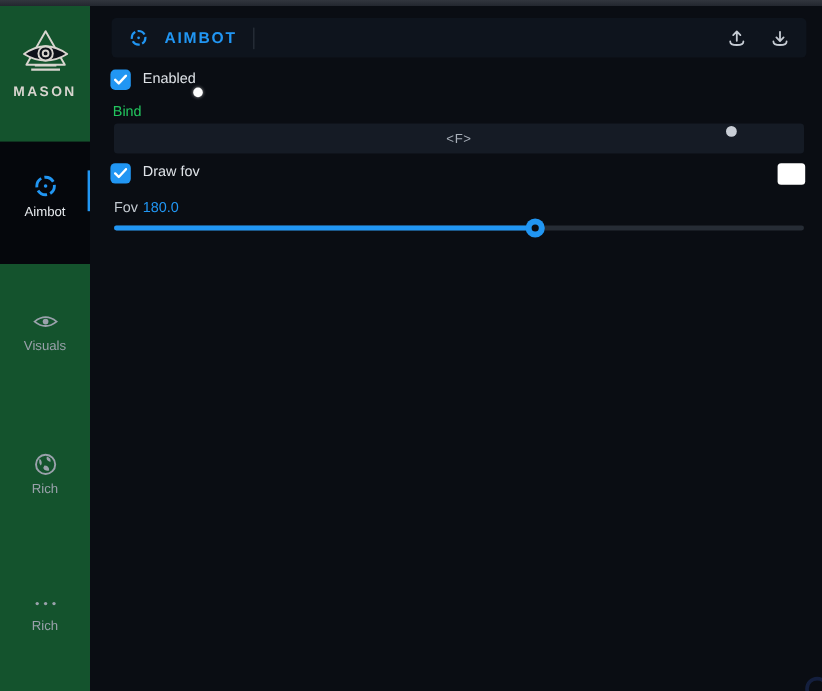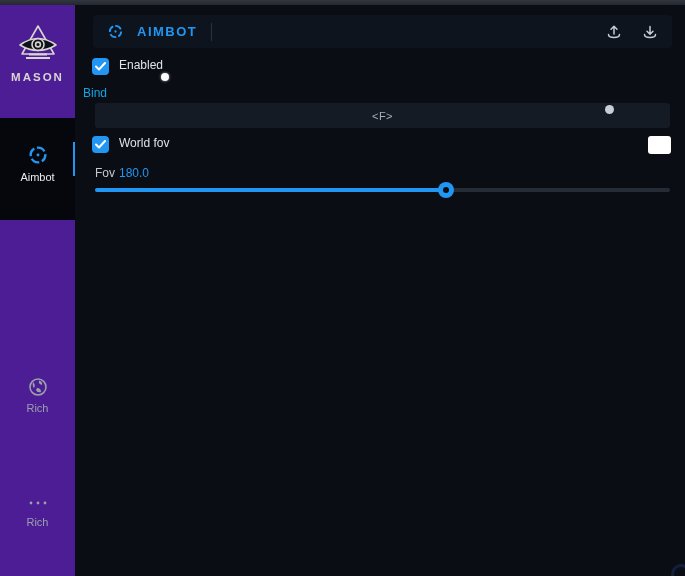--- a/index.html
+++ b/index.html
@@ -5,21 +5,21 @@
   * { margin:0; padding:0; box-sizing:border-box; }
   html,body { width:685px; height:576px; overflow:hidden; }
   body {
     font-family:"Liberation Sans","DejaVu Sans",sans-serif;
     background:#0a0d13; position:relative; color:#dde1e7;
   }
   .top-strip { position:absolute; top:0; left:0; width:685px; height:5px;
     background:linear-gradient(#32363e,#23272f); }
   
   .sidebar { position:absolute; top:5px; left:0; width:75px; height:571px;
-    background:#4c1d95; }
+    background:#14532d; }
   .brand { position:absolute; top:18px; left:0; width:75px; text-align:center; }
   .brand svg { display:block; margin:0 auto 4px; }
   .brand-name { font-size:11.5px; font-weight:bold; letter-spacing:2px; color:#d8d5cf; }
   .nav-item { position:absolute; left:0; width:75px; text-align:center; cursor:pointer; }
   .nav-item .nav-label { display:block; margin-top:5px; font-size:11px; color:#9aa1ab; }
   .nav-item.active { background:#05070c; }
   .nav-item.active .nav-label { color:#e8ebef; }
   .nav-item svg { display:block; margin:0 auto; }
   .active-indicator { position:absolute; right:0; width:2px; height:34px;
     background:#2196f3; top:24px; }
@@ -31,21 +31,21 @@
     letter-spacing:1.5px; margin-left:13px; }
   .header-divider { width:1px; height:18px; background:#2b323c; margin:0 14px; }
   .header-subtitle { color:#8b929c; font-size:12px; letter-spacing:.3px; }
   .header-actions { margin-left:auto; display:flex; gap:20px; }
   .icon-btn { cursor:pointer; display:flex; align-items:center; }
   
   .row { position:absolute; left:92px; display:flex; gap:10px; }
   .checkbox { width:17px; height:17px; border-radius:4px; background:#2196f3;
     display:flex; align-items:center; justify-content:center; cursor:pointer; }
   .check-label { font-size:12px; color:#dfe3e8; }
-  .field-label { position:absolute; left:83px; font-size:12px; color:#0ea5e9;text-align:center; }
+  .field-label { position:absolute; left:94px; font-size:12px; color:#22c55e;text-align:center; }
   .bind-field { position:absolute; left:95px; top:103px; width:575px; height:25px;
     background:#151b25; border-radius:3px; display:flex; align-items:center;
     justify-content:center; cursor:pointer; }
   .bind-value { font-size:11px; color:#a9b0ba; letter-spacing:.5px; }
   .color-swatch { position:absolute; left:648px; top:136px; width:23px; height:18px;
     border-radius:3px; cursor:pointer; }
   .fov-label-row { position:absolute; left:95px; top:166px; font-size:12px; color:#c3c9d0; }
   .fov-value { color:#2196f3; margin-left:4px; }
   .slider { position:absolute; left:95px; top:183px; width:575px; height:14px; cursor:pointer; }
   .slider-track { position:absolute; top:5px; left:0; width:100%; height:4px;
@@ -86,20 +86,27 @@
 
   <div class="nav-item active" style="top:113px; height:102px; padding-top:26px;">
     <svg width="22" height="22" viewBox="0 0 24 24">
       <circle cx="12" cy="12" r="8" fill="none" stroke="#2196f3" stroke-width="2.6" stroke-dasharray="9.6 3" stroke-dashoffset="1.5"></circle>
       <circle cx="12" cy="12" r="1.6" fill="#2196f3"></circle>
     </svg>
     <span class="nav-label">Aimbot</span>
     <div class="active-indicator"></div>
   </div>
 
+  <div class="nav-item" style="top:253px; height:60px;">
+    <svg width="22" height="20" viewBox="0 0 24 20">
+      <path d="M2 10 Q12 2 22 10 Q12 18 2 10 Z" fill="none" stroke="#9aa1ab" stroke-width="1.6"></path>
+      <circle cx="12" cy="10" r="2.6" fill="#9aa1ab"></circle>
+    </svg>
+    <span class="nav-label">Visuals</span>
+  </div>
 
   <div class="nav-item" style="top:372px; height:60px;">
     <svg width="20" height="20" viewBox="0 0 20 20">
       <circle cx="10" cy="10" r="8" fill="none" stroke="#9aa1ab" stroke-width="1.6"></circle>
       <path d="M5 5 Q8 8 6 11 Q4 9 5 5 Z M11 3.5 Q15 5 14 8 Q10 7 11 3.5 Z M9 11 Q13 11 13 15 Q9 16 8 13 Z" fill="#9aa1ab"></path>
     </svg>
     <span class="nav-label">Rich</span>
   </div>
 
   <div class="nav-item" style="top:490px; height:60px;">
@@ -153,21 +160,21 @@
 <div class="bind-field">
   <span class="bind-value">&lt;F&gt;</span>
 </div>
 
 <div class="row" style="top:136px;">
   <span class="checkbox">
     <svg width="11" height="9" viewBox="0 0 11 9">
       <polyline points="1,4.5 4,7.5 10,1" fill="none" stroke="#ffffff" stroke-width="2" stroke-linecap="round" stroke-linejoin="round"></polyline>
     </svg>
   </span>
-  <span class="check-label">World fov</span>
+  <span class="check-label">Draw fov</span>
 </div>
 
 <div class="color-swatch" style="background: rgb(255, 255, 255);"></div>
 
 <div class="fov-label-row">
   <span>Fov</span><span class="fov-value">180.0</span>
 </div>
 
 <div class="slider">
   <div class="slider-track"></div>

